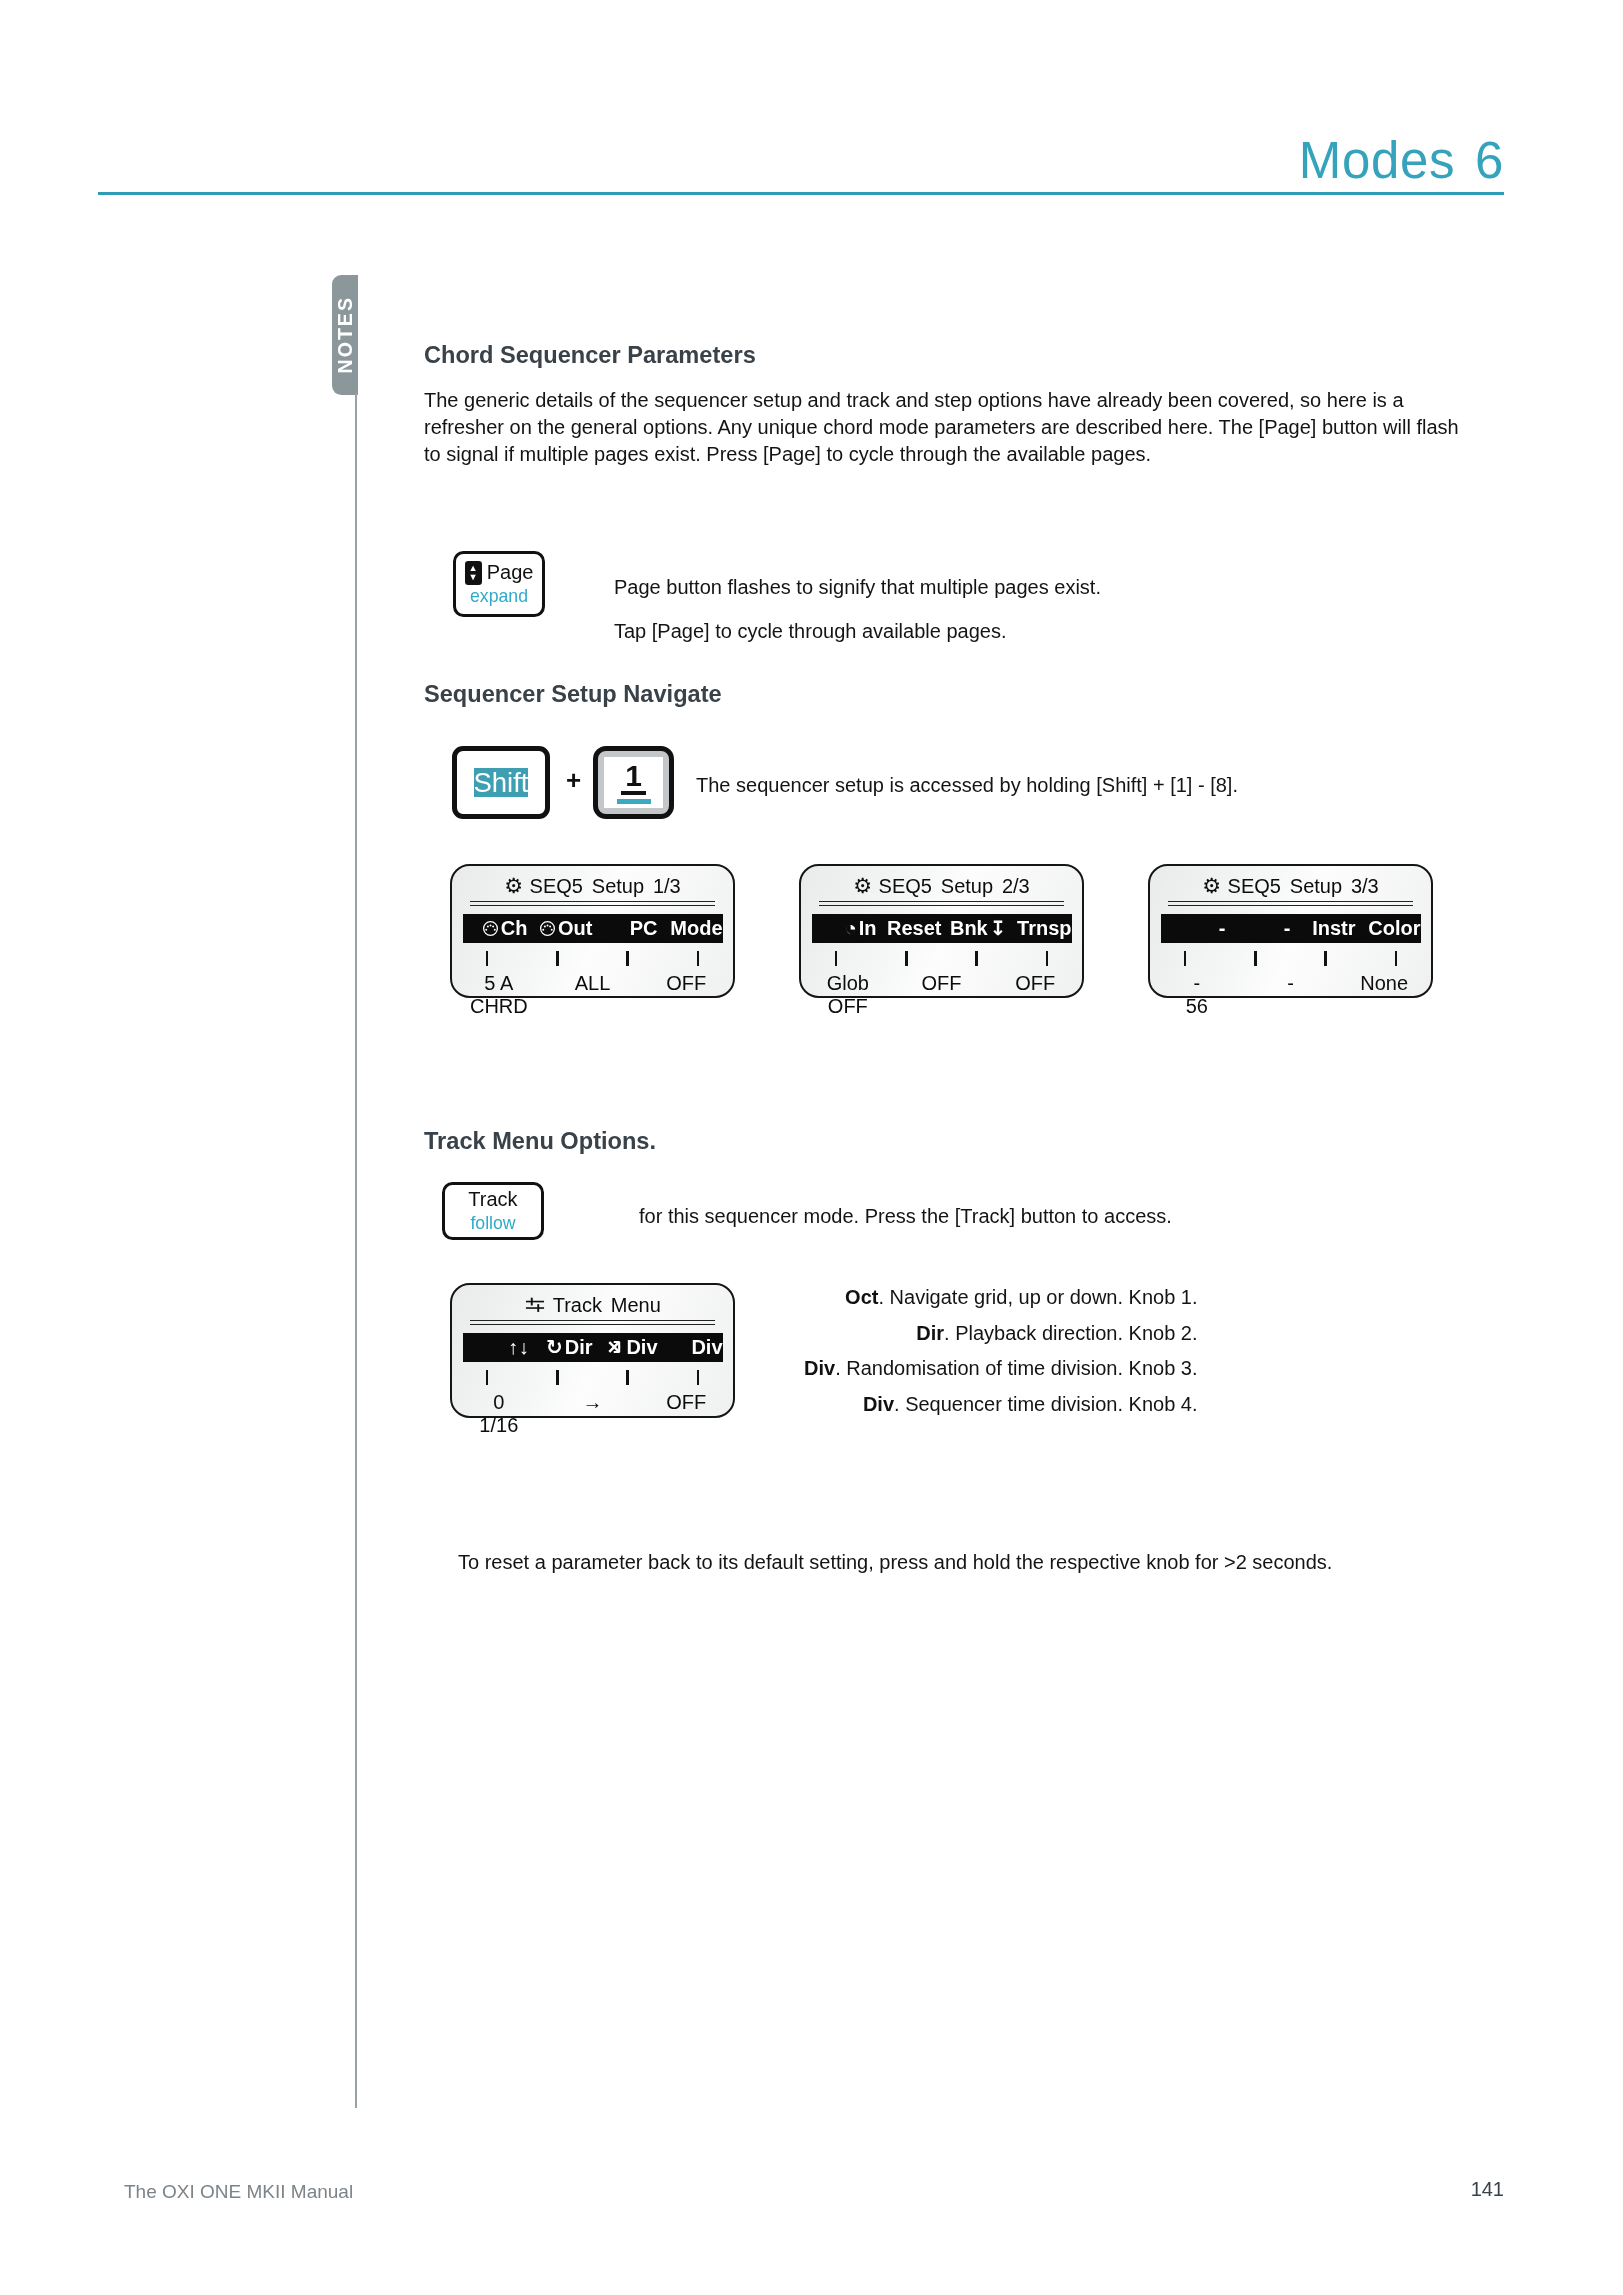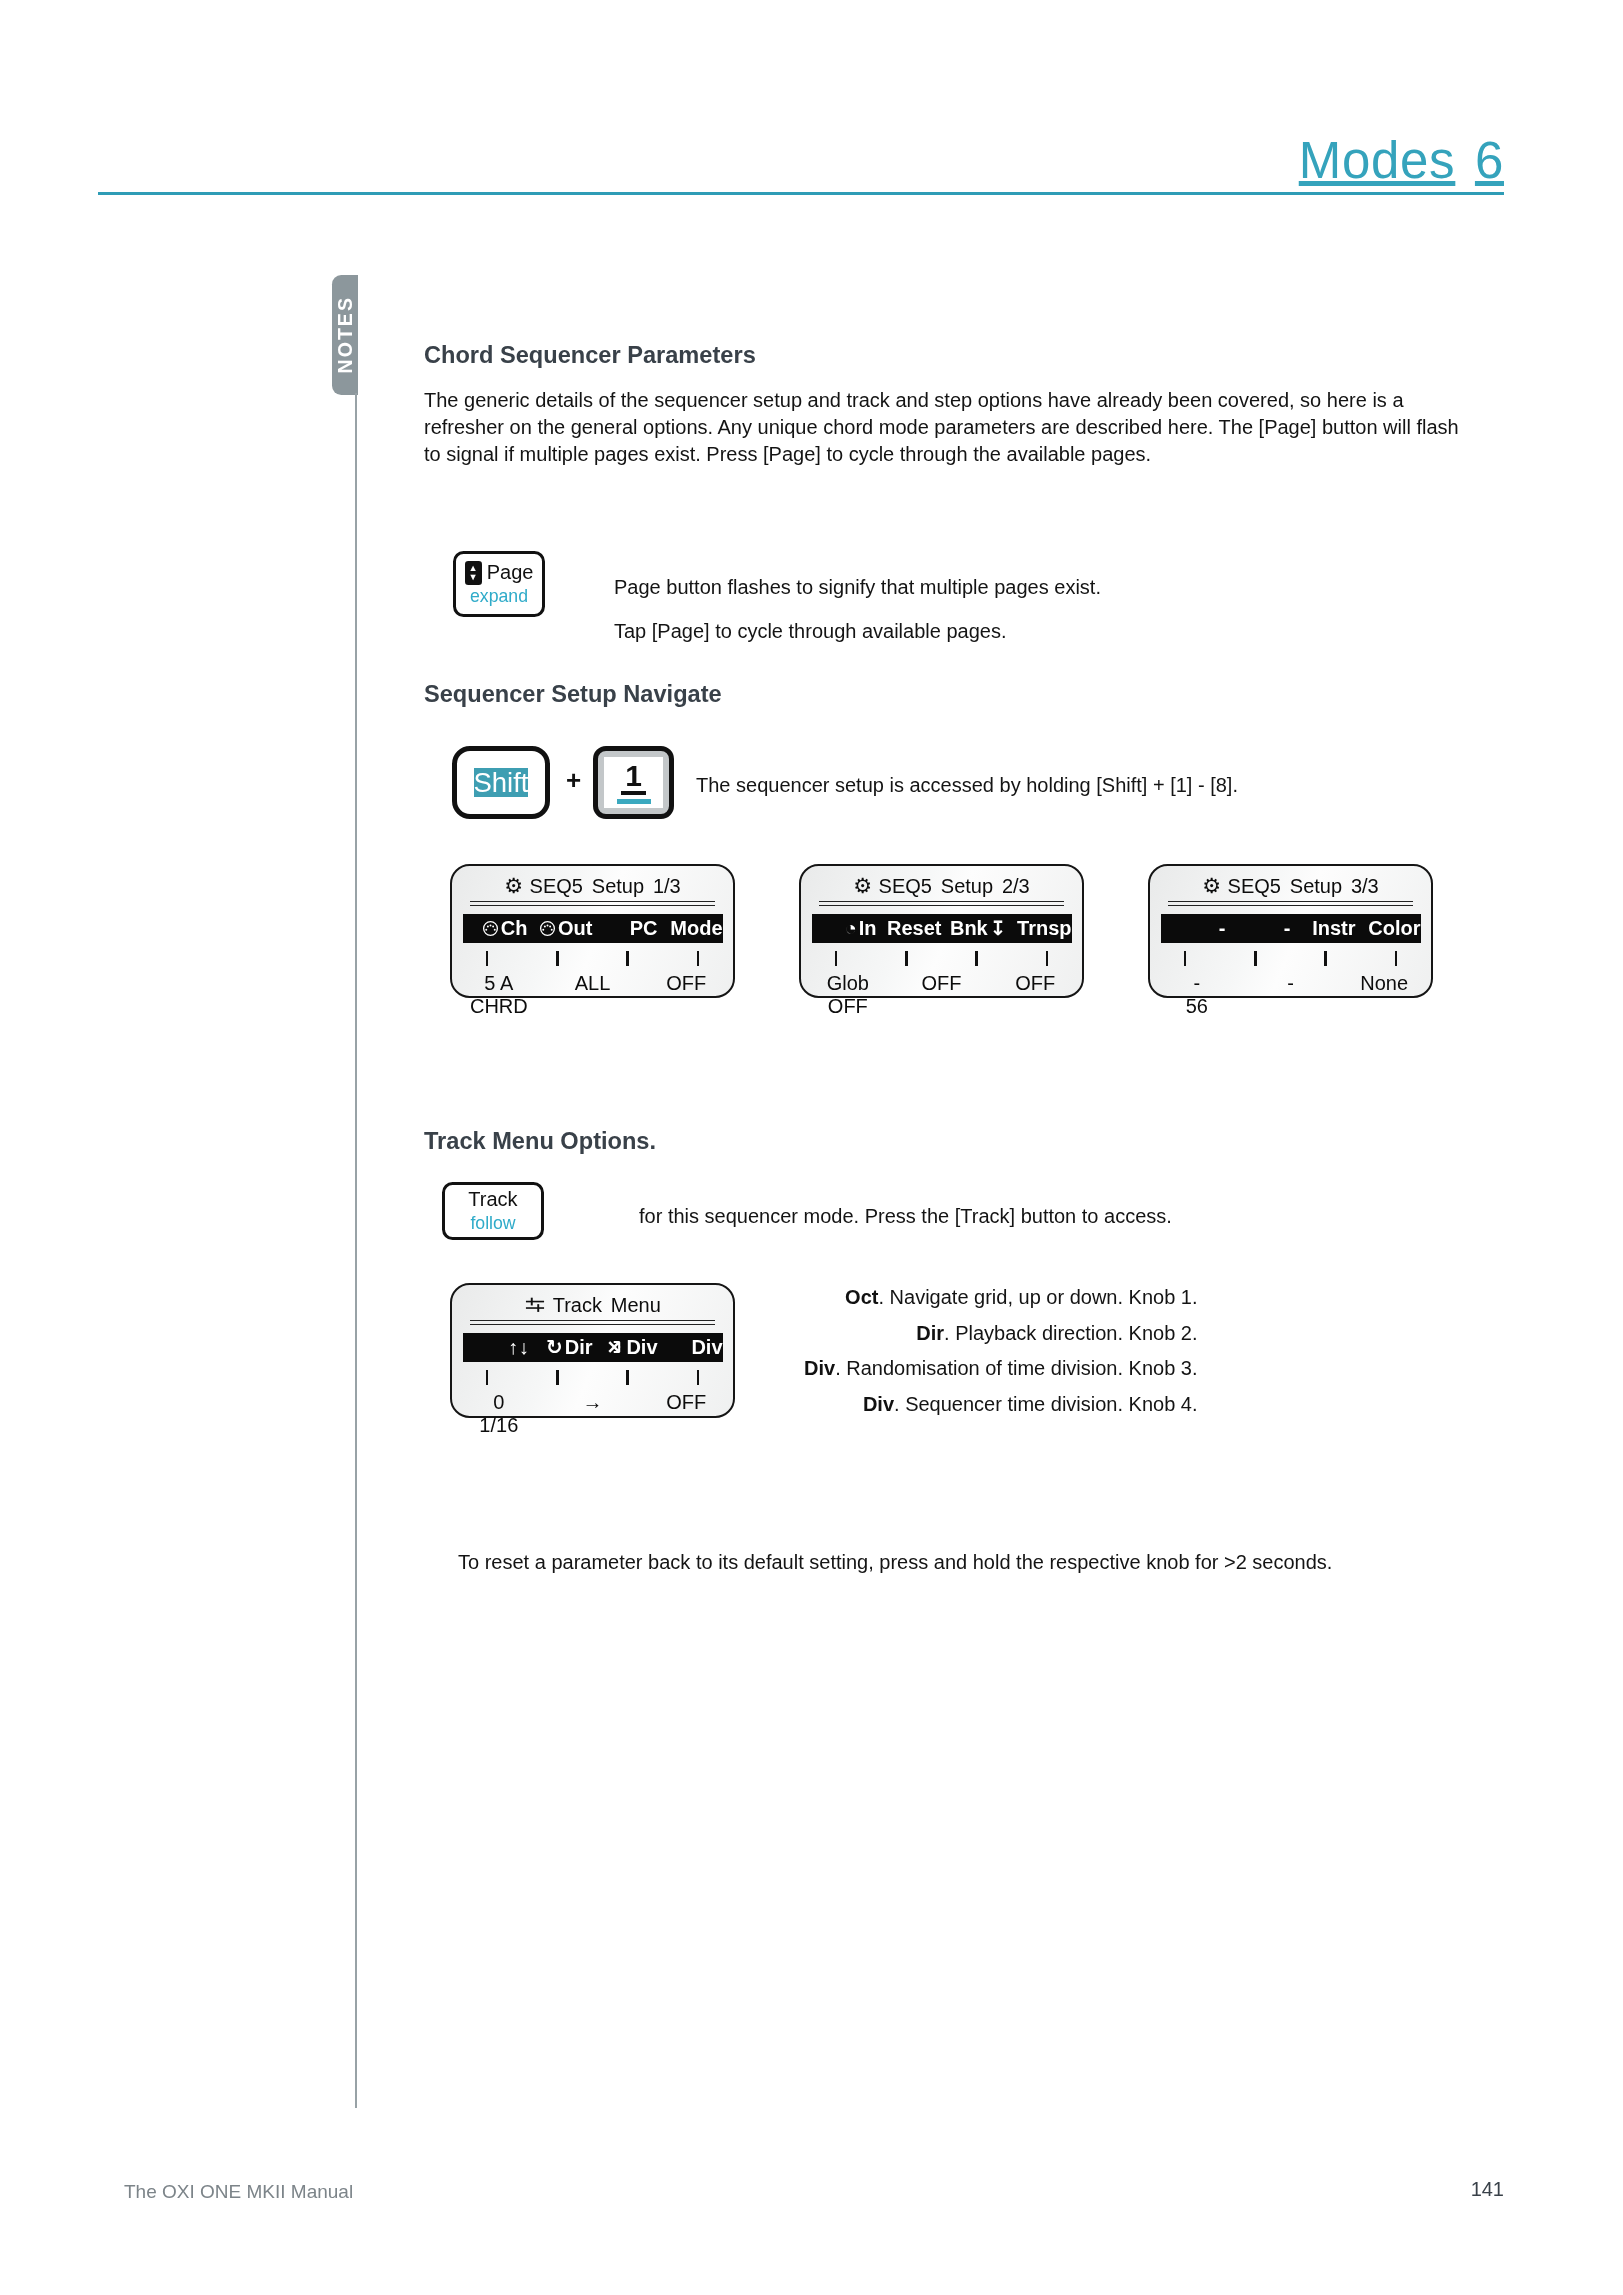--- a/index.html
+++ b/index.html
@@ -3,21 +3,21 @@
 <meta charset="utf-8">
 <style>
   html,body{margin:0;padding:0;background:#ffffff;}
   .page{
     position:relative;width:1623px;height:2295px;background:#fff;overflow:hidden;
     font-family:"Liberation Sans","DejaVu Sans",sans-serif;color:#121212;
   }
   
   .modes-header{
     position:absolute;top:131px;right:119px;display:flex;gap:19.6px;align-items:baseline;
-    font-size:51px;font-weight:400;color:#35A3BC;letter-spacing:0.7px;text-decoration:underline;
+    font-size:51px;font-weight:400;color:#35A3BC;letter-spacing:0.7px;
   }
   .top-rule{position:absolute;left:98px;top:192px;width:1406px;height:2.6px;background:#2E9CB6;}
   
   .notes-tab{
     position:absolute;left:332px;top:275px;width:26px;height:120px;background:#8C979C;
     border-radius:9.2px 0 0 9.2px;display:flex;align-items:center;justify-content:center;
   }
   .notes-tab span{
     writing-mode:vertical-rl;transform:rotate(180deg);
     color:#fff;font-weight:bold;font-size:19.6px;letter-spacing:2px;
@@ -35,21 +35,21 @@
   .hw-btn .row{display:flex;align-items:center;gap:5.2px;font-size:20px;color:#111;}
   .updown-box{
     width:17px;height:23.6px;background:#111;border-radius:3.3px;color:#fff;
     display:flex;flex-direction:column;align-items:center;justify-content:center;
   }
   .updown-box span{font-size:9.2px;line-height:8.5px;}
   .hw-sub{color:#2FABC9;font-size:17.7px;margin-top:1.3px;}
   
   .shift-btn{
     position:absolute;left:452px;top:746px;width:98px;height:73px;box-sizing:border-box;
-    border:5.9px solid #111;border-radius:18px;background:#fff;padding:17px;
+    border:5.9px solid #111;border-radius:11px;background:#fff;padding:17px;
   }
   .shift-btn .fill{
     width:100%;height:100%;background:#3E9EB2;display:flex;align-items:center;justify-content:center;
     color:#fff;font-size:27.5px;
   }
   .plus-sign{position:absolute;left:555px;top:765px;width:37px;text-align:center;font-size:26px;font-weight:bold;color:#111;}
   .one-btn{
     position:absolute;left:593px;top:746px;width:81px;height:73px;box-sizing:border-box;
     border:5.2px solid #111;border-radius:13px;background:#C3C7C9;padding:5.9px;
   }

